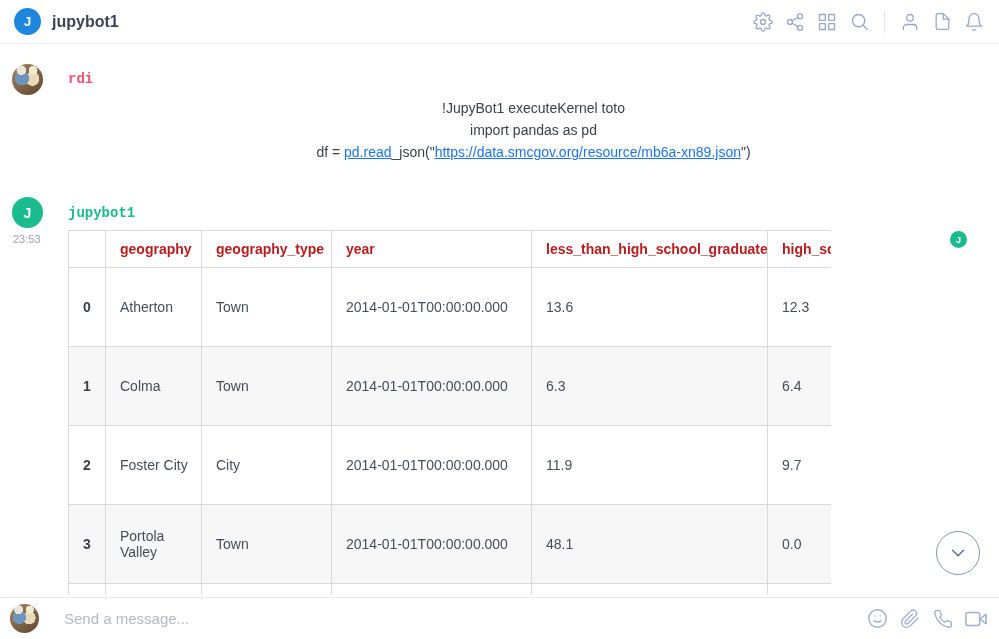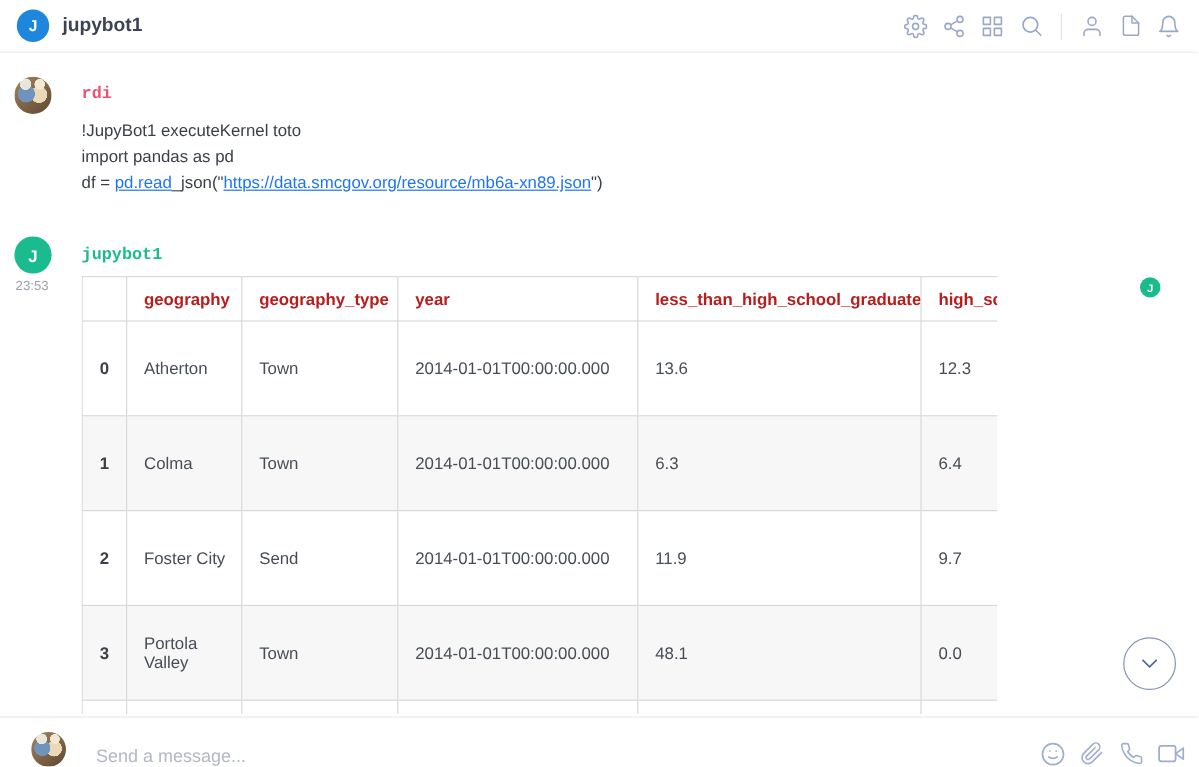--- a/index.html
+++ b/index.html
@@ -43,21 +43,21 @@
   .green-avatar {
     background:var(--green); color:#fff; font-size:14px; font-weight:700;
     display:flex; align-items:center; justify-content:center;
   }
   .msg-body { margin-left:68px; }
   .msg-rdi .msg-body { padding-top:5px; }
   .msg-bot .msg-body { padding-top:6px; }
   .username { font-size:14px; font-weight:700; line-height:17px; cursor:pointer; display:inline-block;font-family:Liberation Mono, monospace; }
   .u-rdi { color:var(--rdi-pink); }
   .u-bot { color:var(--green); }
-  .msg-lines { margin-top:9px; font-size:14px; line-height:22px; color:var(--text); }
+  .msg-lines { margin-top:9px; font-size:14px; line-height:22px; color:var(--text);text-align:center; }
   a.msg-link { color:var(--link-blue); text-decoration:underline; cursor:pointer; }
   .timestamp { position:absolute; left:13px; top:36px; font-size:11px; color:var(--muted); }
   
   .table-clip { margin-top:8px; width:763px; height:365px; overflow:hidden; }
   table.df {
     border-collapse:collapse; table-layout:fixed; width:899px;
     font-size:14px; color:#474d57; background:#fff;
   }
   table.df th, table.df td { border:1px solid var(--table-border); padding:0 6px 0 14px; }
   table.df th {
@@ -74,22 +74,22 @@
     display:flex; align-items:center; justify-content:center;
   }
   .jump-btn {
     position:absolute; left:936px; top:486px; width:44px; height:44px; border-radius:50%;
     background:#fff; border:1px solid #8494b4; color:#5b6d92;
     display:flex; align-items:center; justify-content:center; cursor:pointer;
   }
   
   .footer {
     position:absolute; bottom:0; left:0; right:0; height:42px; background:#fff;
-    border-top:1px solid #e7e9ed; display:flex; align-items:flex-end;
-    padding:0 12px 0 26px; z-index:3;
+    border-top:1px solid #e7e9ed; display:flex; align-items:center;
+    padding:0 12px 0 10px; z-index:3;
   }
   .f-avatar { width:29px; height:29px; border-radius:50%; flex:0 0 auto; }
   .f-input {
     flex:1; border:none; outline:none; margin-left:25px; font-size:15px;
     color:#3a404b; font-family:inherit; background:transparent;
   }
   .f-input::placeholder { color:#b2b8c6; }
   .f-icons { display:flex; align-items:center; gap:11px; color:#9fadce; }
   svg { display:block; }
 </style>
@@ -208,21 +208,21 @@
                 <td class="idx">1</td>
                 <td>Colma</td>
                 <td>Town</td>
                 <td>2014-01-01T00:00:00.000</td>
                 <td>6.3</td>
                 <td>6.4</td>
               </tr>
               <tr>
                 <td class="idx">2</td>
                 <td>Foster City</td>
-                <td>Send</td>
+                <td>City</td>
                 <td>2014-01-01T00:00:00.000</td>
                 <td>11.9</td>
                 <td>9.7</td>
               </tr>
               <tr class="alt">
                 <td class="idx">3</td>
                 <td>Portola Valley</td>
                 <td>Town</td>
                 <td>2014-01-01T00:00:00.000</td>
                 <td>48.1</td>

